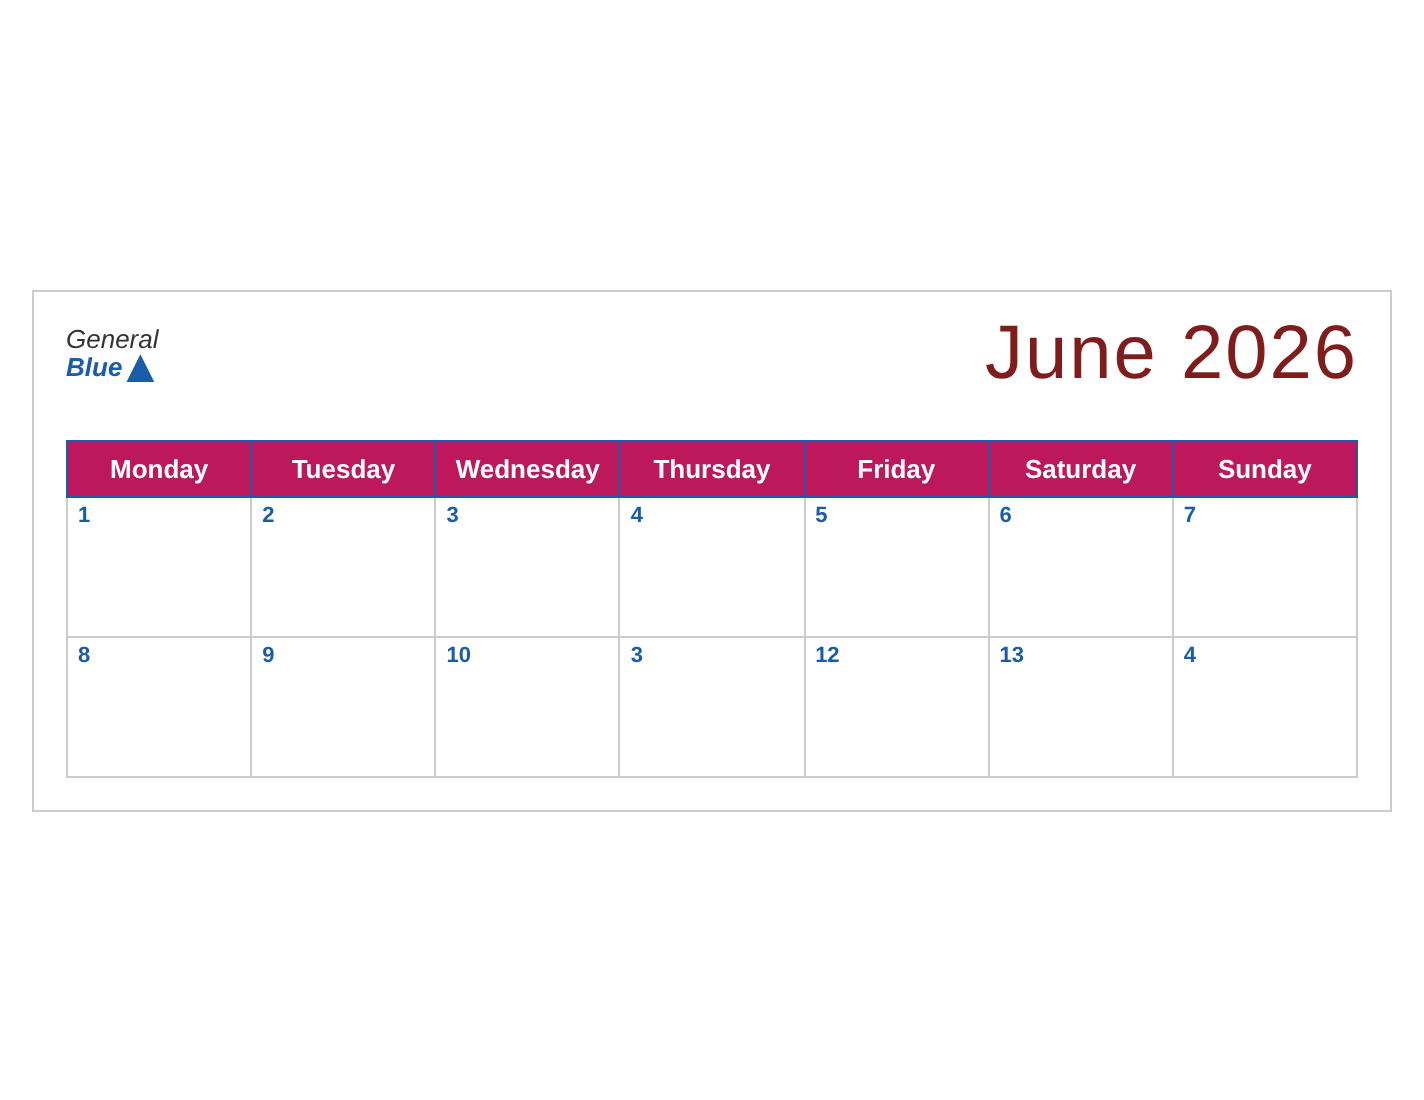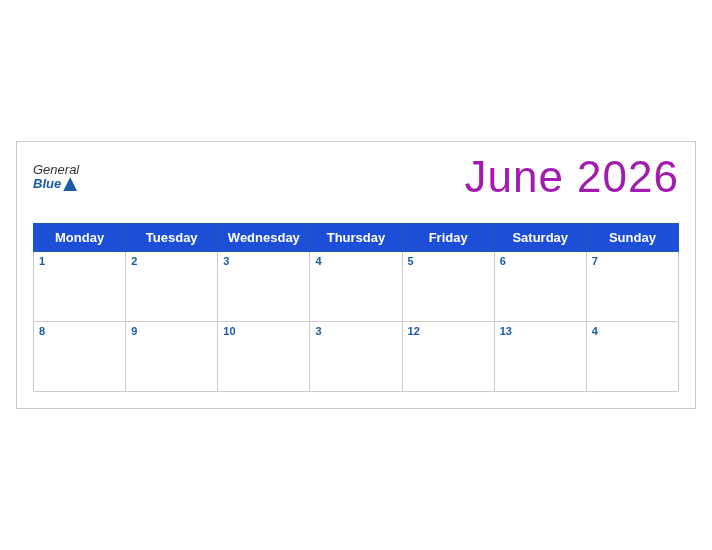--- a/index.html
+++ b/index.html
@@ -48,31 +48,31 @@
       background: #1a5ca8;
       clip-path: polygon(50% 0%, 100% 100%, 0% 100%);
       margin-left: 2px;
       vertical-align: middle;
     }
     .logo-line {
       display: flex;
       align-items: center;
     }
     .month-title {
-      font-size: 44px;
-      color: #a21caf;
+      font-size: 38px;
+      color: #7f1d1d;
       font-weight: 300;
       letter-spacing: 1px;
     }
     .calendar-grid {
       width: 100%;
       border-collapse: collapse;
     }
     .calendar-grid th {
-      background-color: #1d4ed8;
+      background-color: #be185d;
       color: #fff;
       text-align: center;
       padding: 6px 4px;
       font-size: 13px;
       font-weight: bold;
       border: 1px solid #1a5ca8;
     }
     .calendar-grid td {
       border: 1px solid #ccc;
       width: calc(100% / 7);

